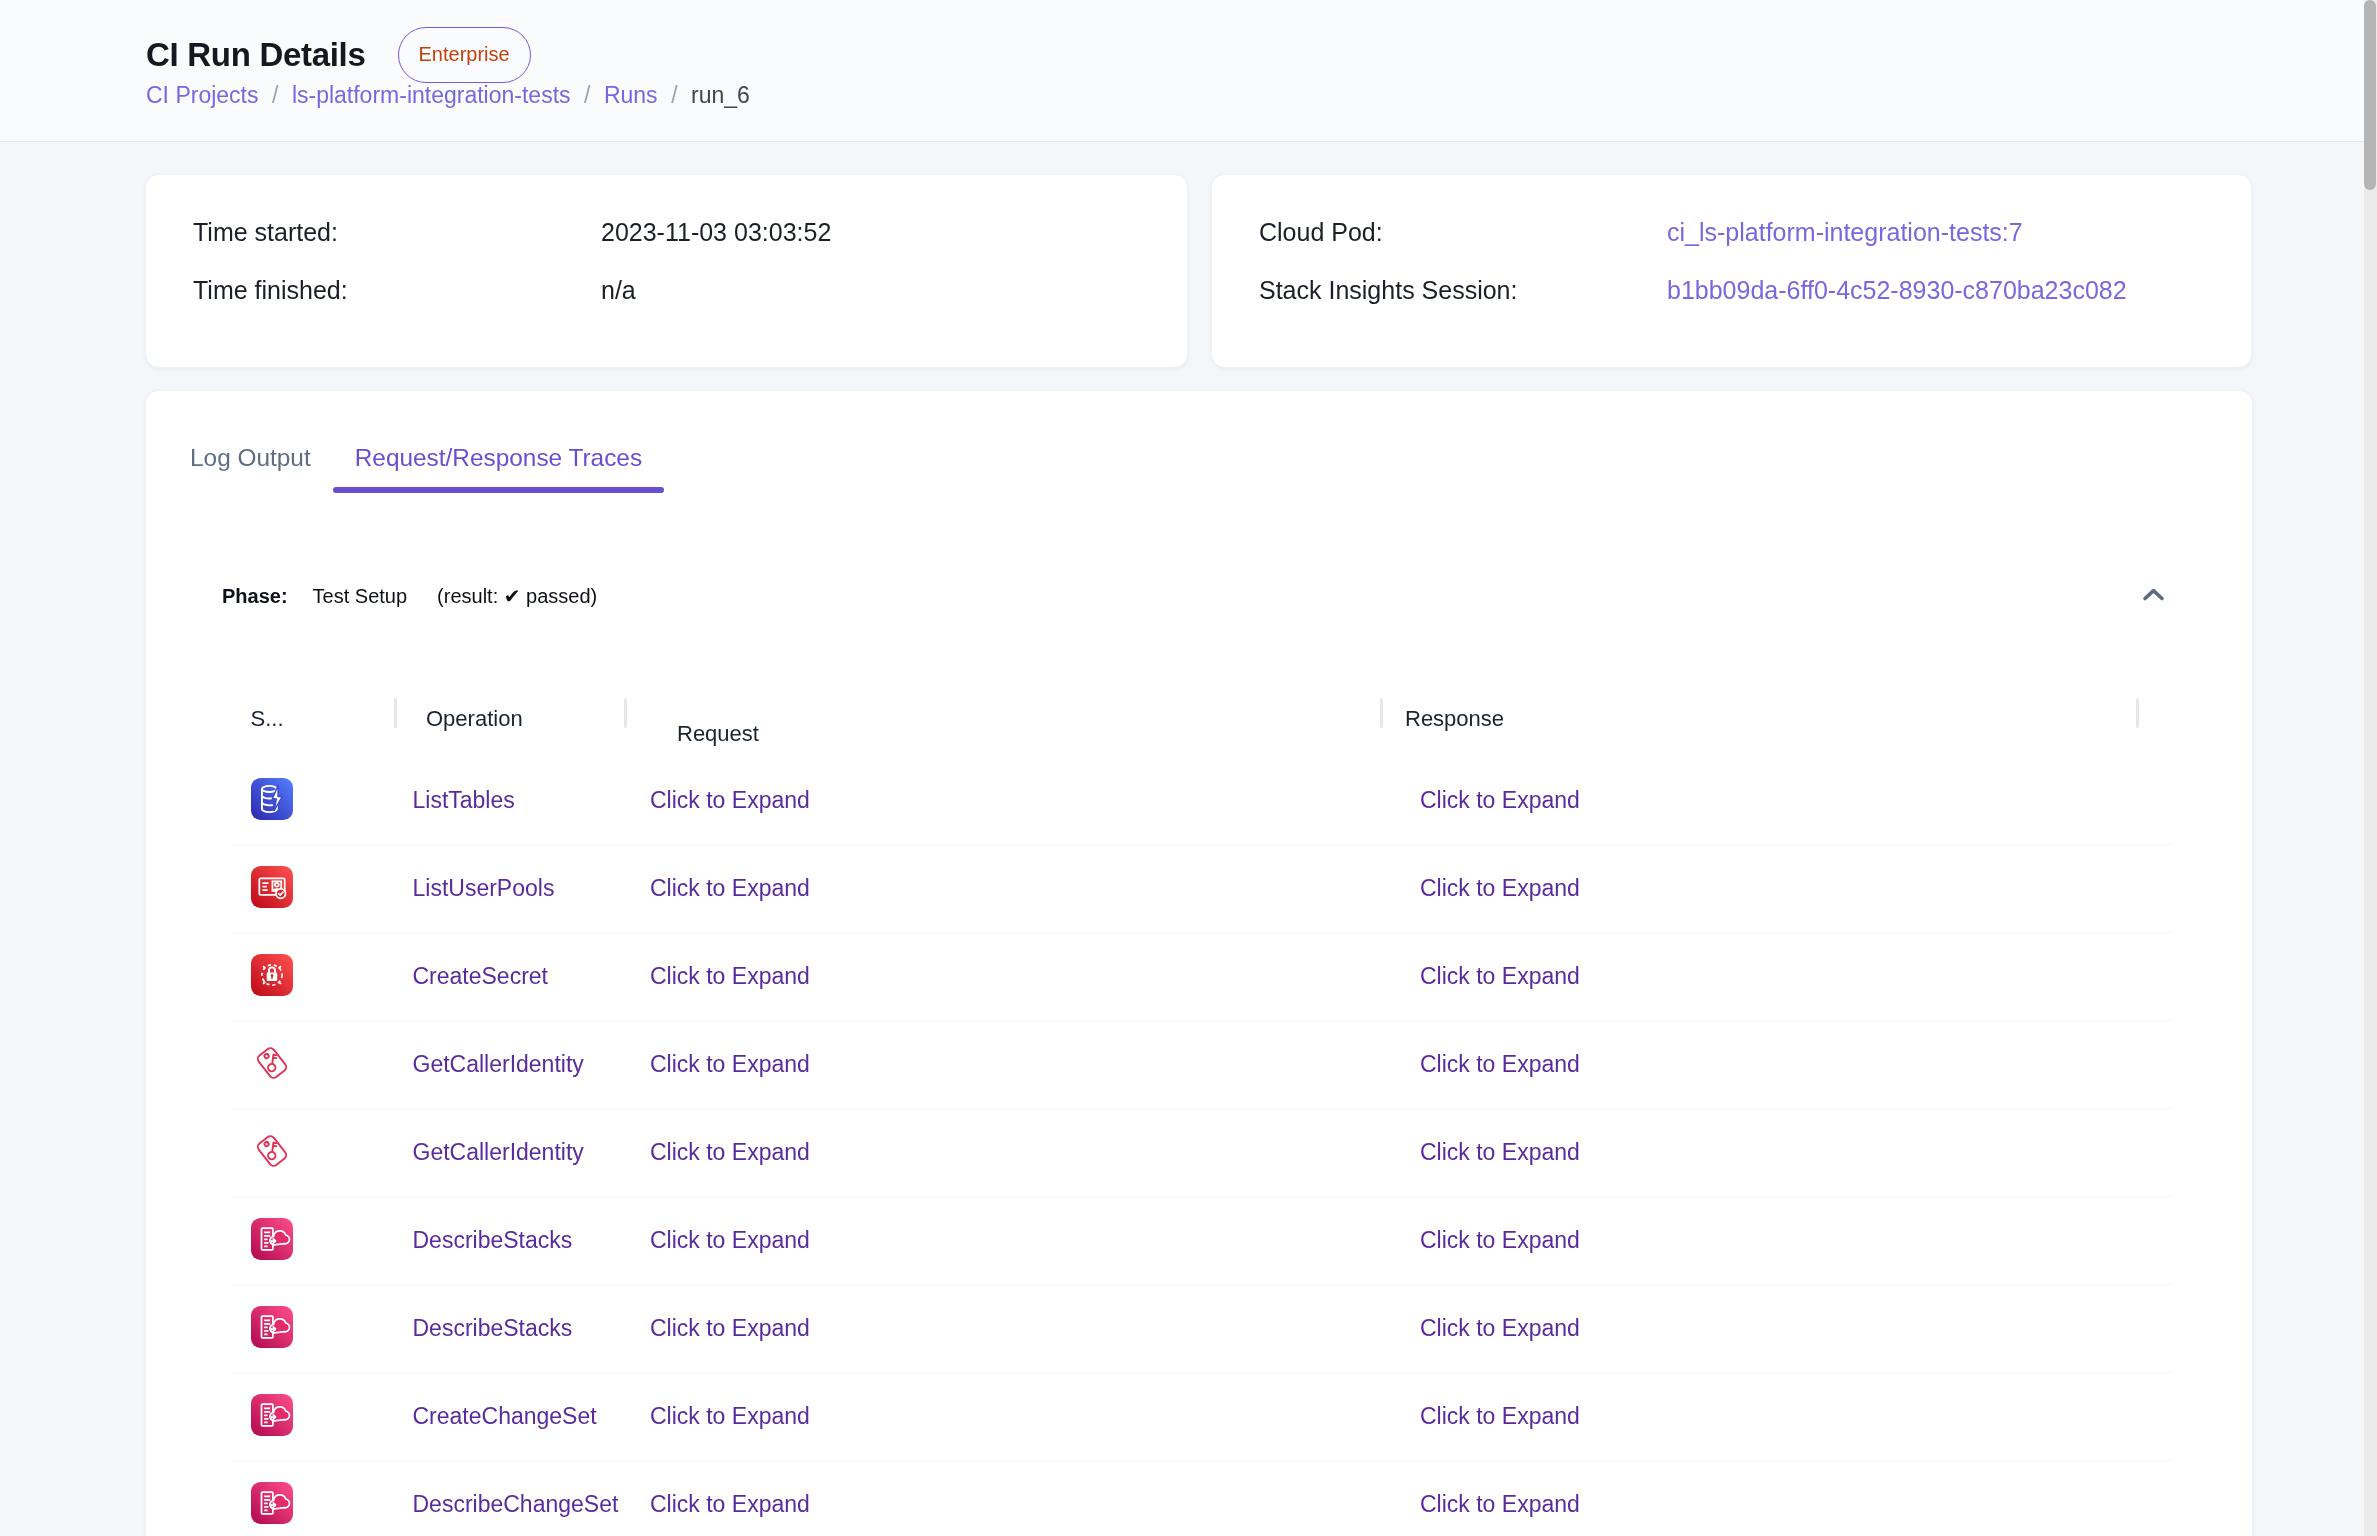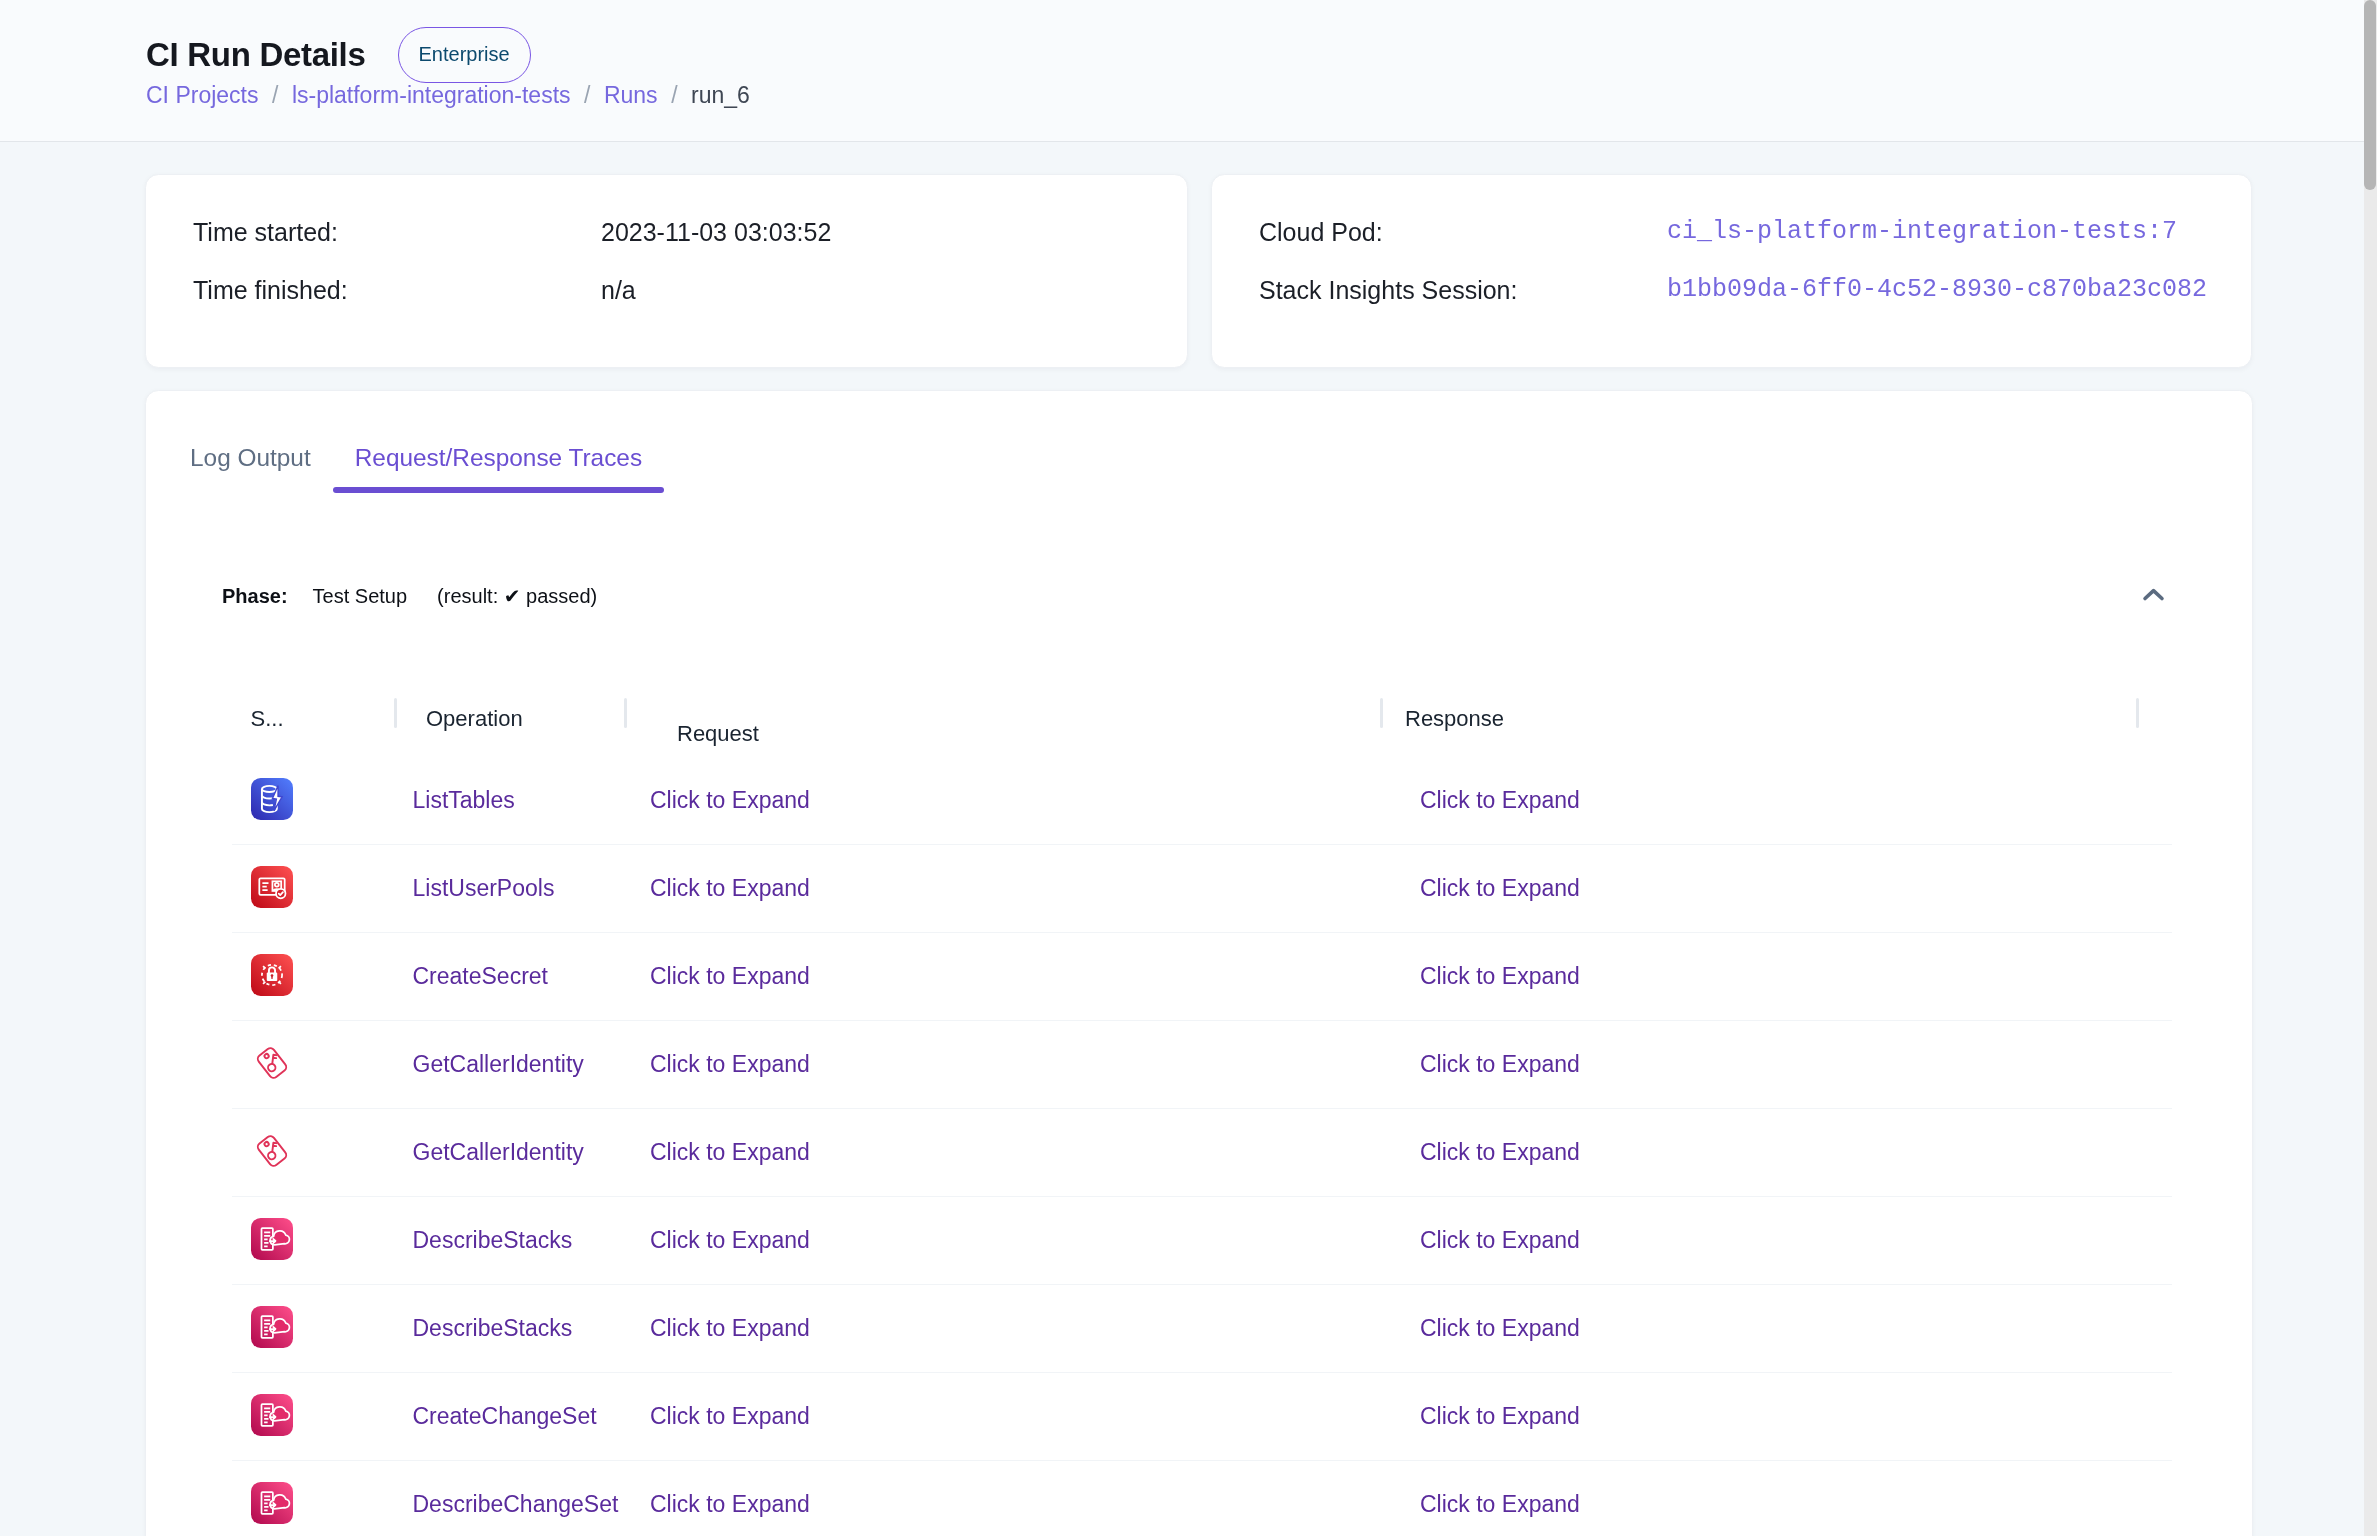--- a/index.html
+++ b/index.html
@@ -2,35 +2,35 @@
 <html style="font-size:13.5px"><head>
 <meta charset="utf-8">
 <style>
   html,body{margin:0;padding:0;background:#f3f7fa;font-family:"Liberation Sans",sans-serif;}
   .screen{position:relative;width:2377px;height:1536px;background:#f3f7fa;overflow:hidden;}
 
   
   .topbar{position:absolute;top:0;left:0;right:0;height:141px;background:#f9fbfd;border-bottom:1.7px solid #e2e6ea;}
   .title-row{position:absolute;left:146px;top:27px;display:flex;align-items:center;gap:32px;}
   .page-title{font-size:33px;font-weight:700;color:#15181f;letter-spacing:-0.3px;}
-  .plan-badge{font-size:20px;color:#0c4a6e;border:1.7px solid #7a56e4;border-radius:840px;padding:15px 20px;line-height:23.6px;background:transparent;}
+  .plan-badge{font-size:20px;color:#c2410c;border:1.7px solid #7a56e4;border-radius:840px;padding:15px 20px;line-height:23.6px;background:transparent;}
   .crumbs{position:absolute;left:146px;top:82px;display:flex;align-items:center;gap:13.5px;font-size:23px;}
   .crumb-link{color:#7668de;cursor:pointer;text-decoration:none;}
   .crumb-sep{color:#9aa4b2;}
   .crumb-current{color:#3f4754;}
 
   
   .card{position:absolute;background:#ffffff;border:0.8px solid #edf0f4;border-radius:13.5px;box-shadow:0 1.7px 5px rgba(16,24,40,.04);}
   .card.time{left:145px;top:174px;width:1041px;height:192px;}
   .card.links{left:1211px;top:174px;width:1039px;height:192px;}
   .card-inner{padding:40px 0 0 47px;}
   .info-row{display:flex;margin-bottom:23.6px;font-size:25px;line-height:34px;color:#1b1f27;}
   .info-label{width:408px;flex:none;}
   .info-value{color:#1b1f27;}
-  .info-value.link{color:#7668de;cursor:pointer;font-family:Liberation Mono, monospace;}
+  .info-value.link{color:#7668de;cursor:pointer;}
 
   
   .card.main{left:145px;top:390px;width:2106px;height:1220px;border-radius:13.5px;}
   .tabs{margin:52px 0 0 22px;display:flex;}
   .tab{position:relative;padding:0 22px 20px 22px;font-size:24.4px;font-weight:500;color:#5f6e83;background:none;border:none;cursor:pointer;font-family:"Liberation Sans",sans-serif;line-height:30px;}
   .tab.active{color:#6a4ed2;text-align:center;}
   .tab.active::after{content:"";position:absolute;left:0;right:0;bottom:0;height:5.9px;border-radius:3.4px;background:#6a4ed2;}
 
   .phase-row{margin:84px 80px 0 76px;display:flex;align-items:center;justify-content:space-between;height:37px;}
   .phase-title{font-size:20px;color:#0d1016;display:flex;align-items:baseline;}

